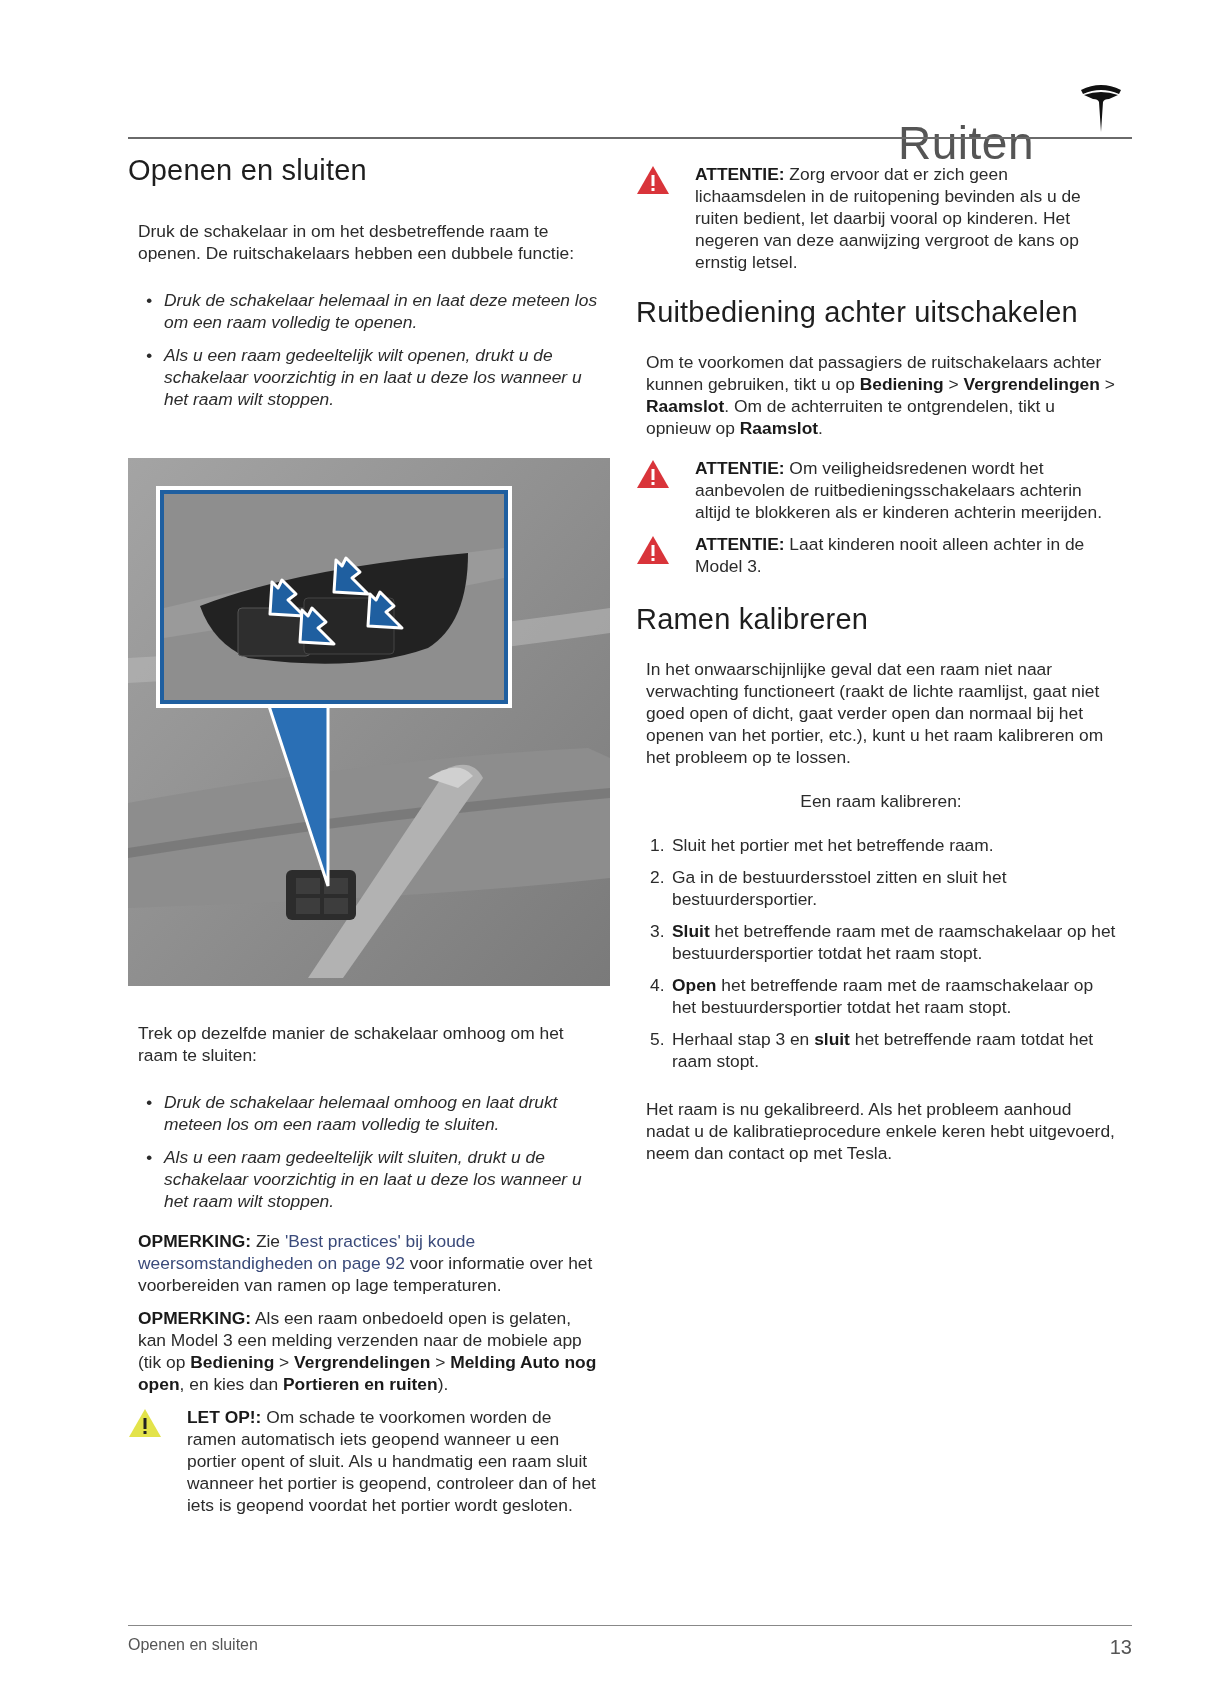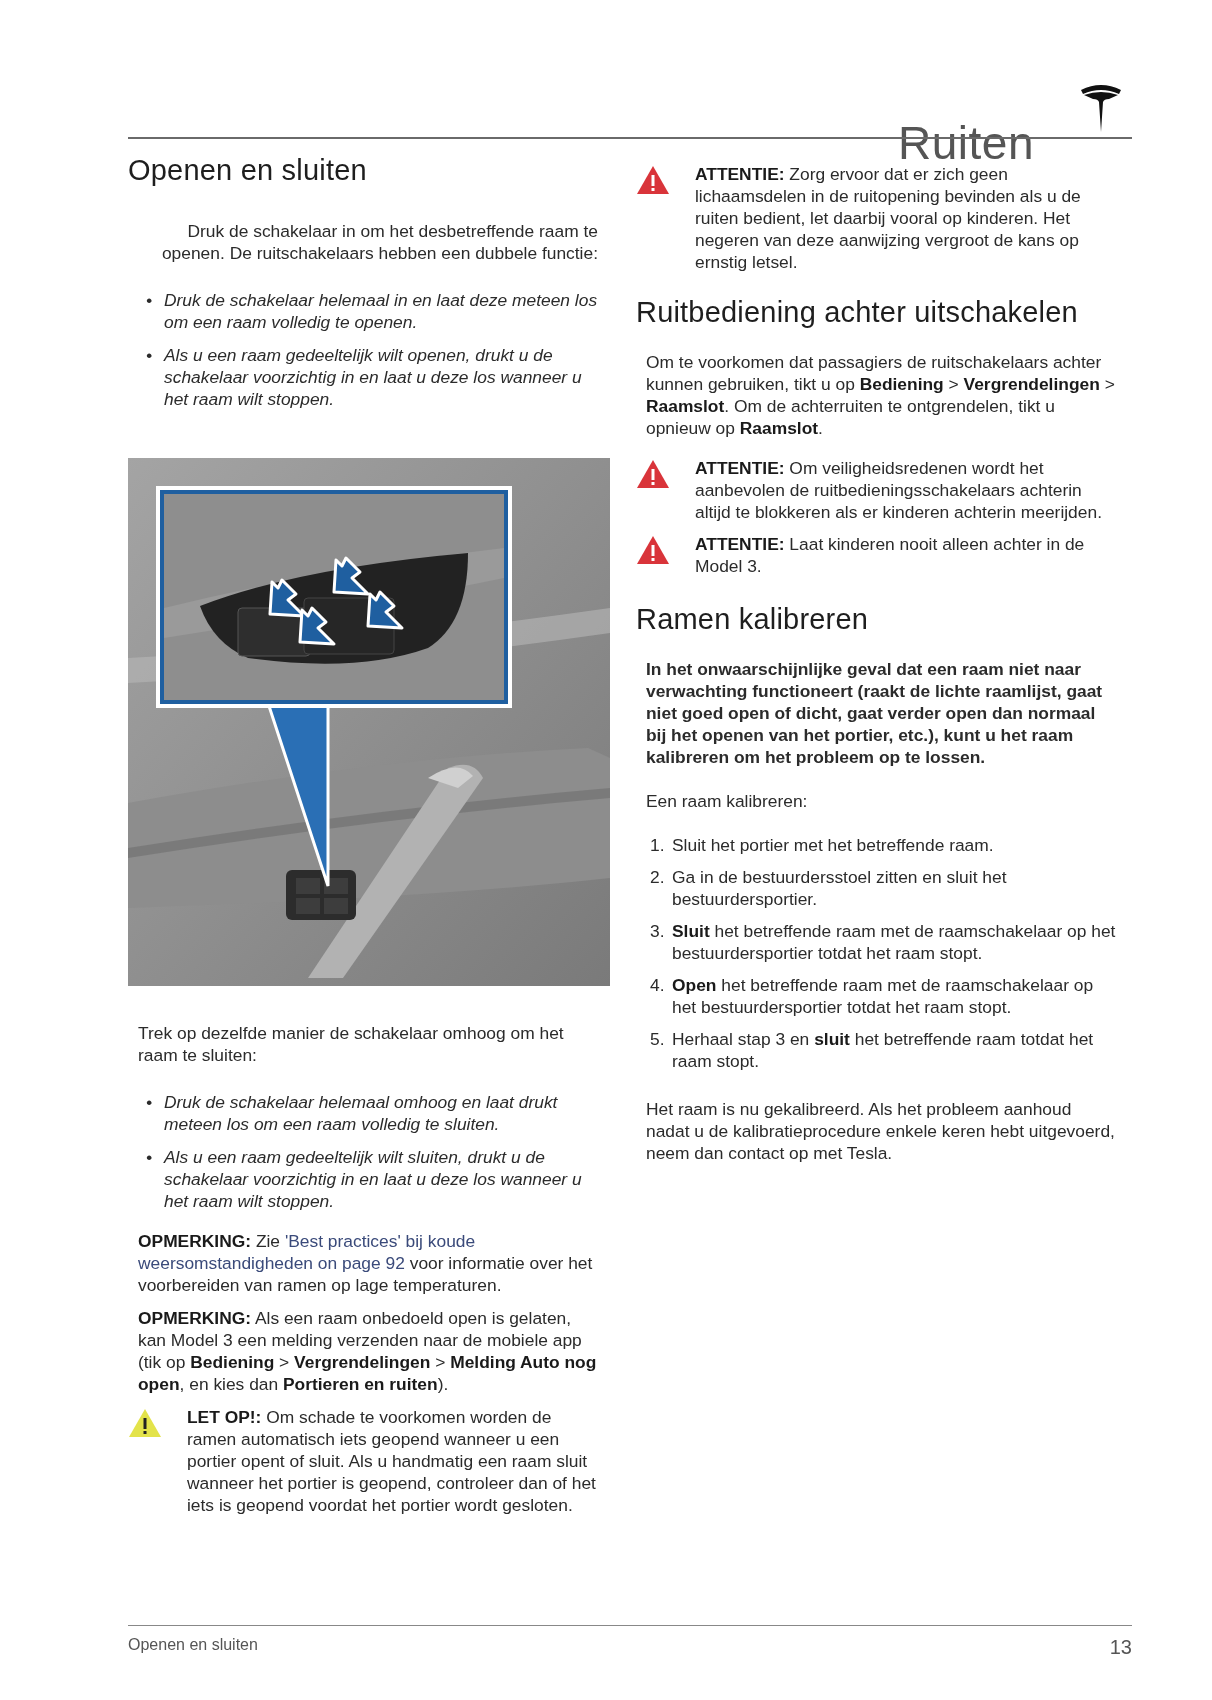--- a/index.html
+++ b/index.html
@@ -32,21 +32,21 @@
 
 <div class="abs header-title">Ruiten</div>
 <svg class="abs logo" viewBox="0 0 46 52">
   <path d="M3 8 Q23 -2 43 8 L41 12 Q23 4 5 12 Z" fill="#111"></path>
   <path d="M6 13 Q23 7 40 13 L31 17 Q26 17 25 20 L23 50 L21 20 Q20 17 15 17 Z" fill="#111"></path>
 </svg>
 <div class="abs header-rule"></div>
 
 <div class="abs col-left" style="top:154px;">
   <h2>Openen en sluiten</h2>
-  <p style="margin-top:33px;text-align:right;">Druk de schakelaar in om het desbetreffende raam te openen. De ruitschakelaars hebben een dubbele functie:</p>
+  <p style="margin-top:33px;">Druk de schakelaar in om het desbetreffende raam te openen. De ruitschakelaars hebben een dubbele functie:</p>
   <ul class="bullets" style="margin-top:25px;">
     <li>Druk de schakelaar helemaal in en laat deze meteen los om een raam volledig te openen.</li>
     <li>Als u een raam gedeeltelijk wilt openen, drukt u de schakelaar voorzichtig in en laat u deze los wanneer u het raam wilt stoppen.</li>
   </ul>
 </div>
 
 <div class="abs figure">
   <svg width="482" height="528" viewBox="0 0 482 528">
     <defs>
       <linearGradient id="door" x1="0" y1="0" x2="1" y2="1">
@@ -121,22 +121,22 @@
   </div>
   <div class="alert" style="margin-top:10px;">
     <svg class="ico" viewBox="0 0 34 30">
         <path d="M17 1 L33 29 L1 29 Z" fill="#d9343a"></path>
         <rect x="15.5" y="10" width="3" height="11" fill="#fff"></rect>
         <rect x="15.5" y="23" width="3" height="3" fill="#fff"></rect>
       </svg>
     <p><b>ATTENTIE:</b><span> Laat kinderen nooit alleen achter in de Model 3.</span></p>
   </div>
   <h2 style="margin-top:26px;">Ramen kalibreren</h2>
-  <p style="margin-top:22px;font-weight:bold;">In het onwaarschijnlijke geval dat een raam niet naar verwachting functioneert (raakt de lichte raamlijst, gaat niet goed open of dicht, gaat verder open dan normaal bij het openen van het portier, etc.), kunt u het raam kalibreren om het probleem op te lossen.</p>
-  <p style="margin-top:22px;">Een raam kalibreren:</p>
+  <p style="margin-top:22px;">In het onwaarschijnlijke geval dat een raam niet naar verwachting functioneert (raakt de lichte raamlijst, gaat niet goed open of dicht, gaat verder open dan normaal bij het openen van het portier, etc.), kunt u het raam kalibreren om het probleem op te lossen.</p>
+  <p style="margin-top:22px;text-align:center;">Een raam kalibreren:</p>
   <ol class="steps" style="margin-top:22px;">
     <li><span class="num">1.</span><span>Sluit het portier met het betreffende raam.</span></li>
     <li><span class="num">2.</span><span>Ga in de bestuurdersstoel zitten en sluit het bestuurdersportier.</span></li>
     <li><span class="num">3.</span><b>Sluit</b><span> het betreffende raam met de raamschakelaar op het bestuurdersportier totdat het raam stopt.</span></li>
     <li><span class="num">4.</span><b>Open</b><span> het betreffende raam met de raamschakelaar op het bestuurdersportier totdat het raam stopt.</span></li>
     <li><span class="num">5.</span><span>Herhaal stap 3 en </span><b>sluit</b><span> het betreffende raam totdat het raam stopt.</span></li>
   </ol>
   <p style="margin-top:26px;">Het raam is nu gekalibreerd. Als het probleem aanhoud nadat u de kalibratieprocedure enkele keren hebt uitgevoerd, neem dan contact op met Tesla.</p>
 </div>
 

